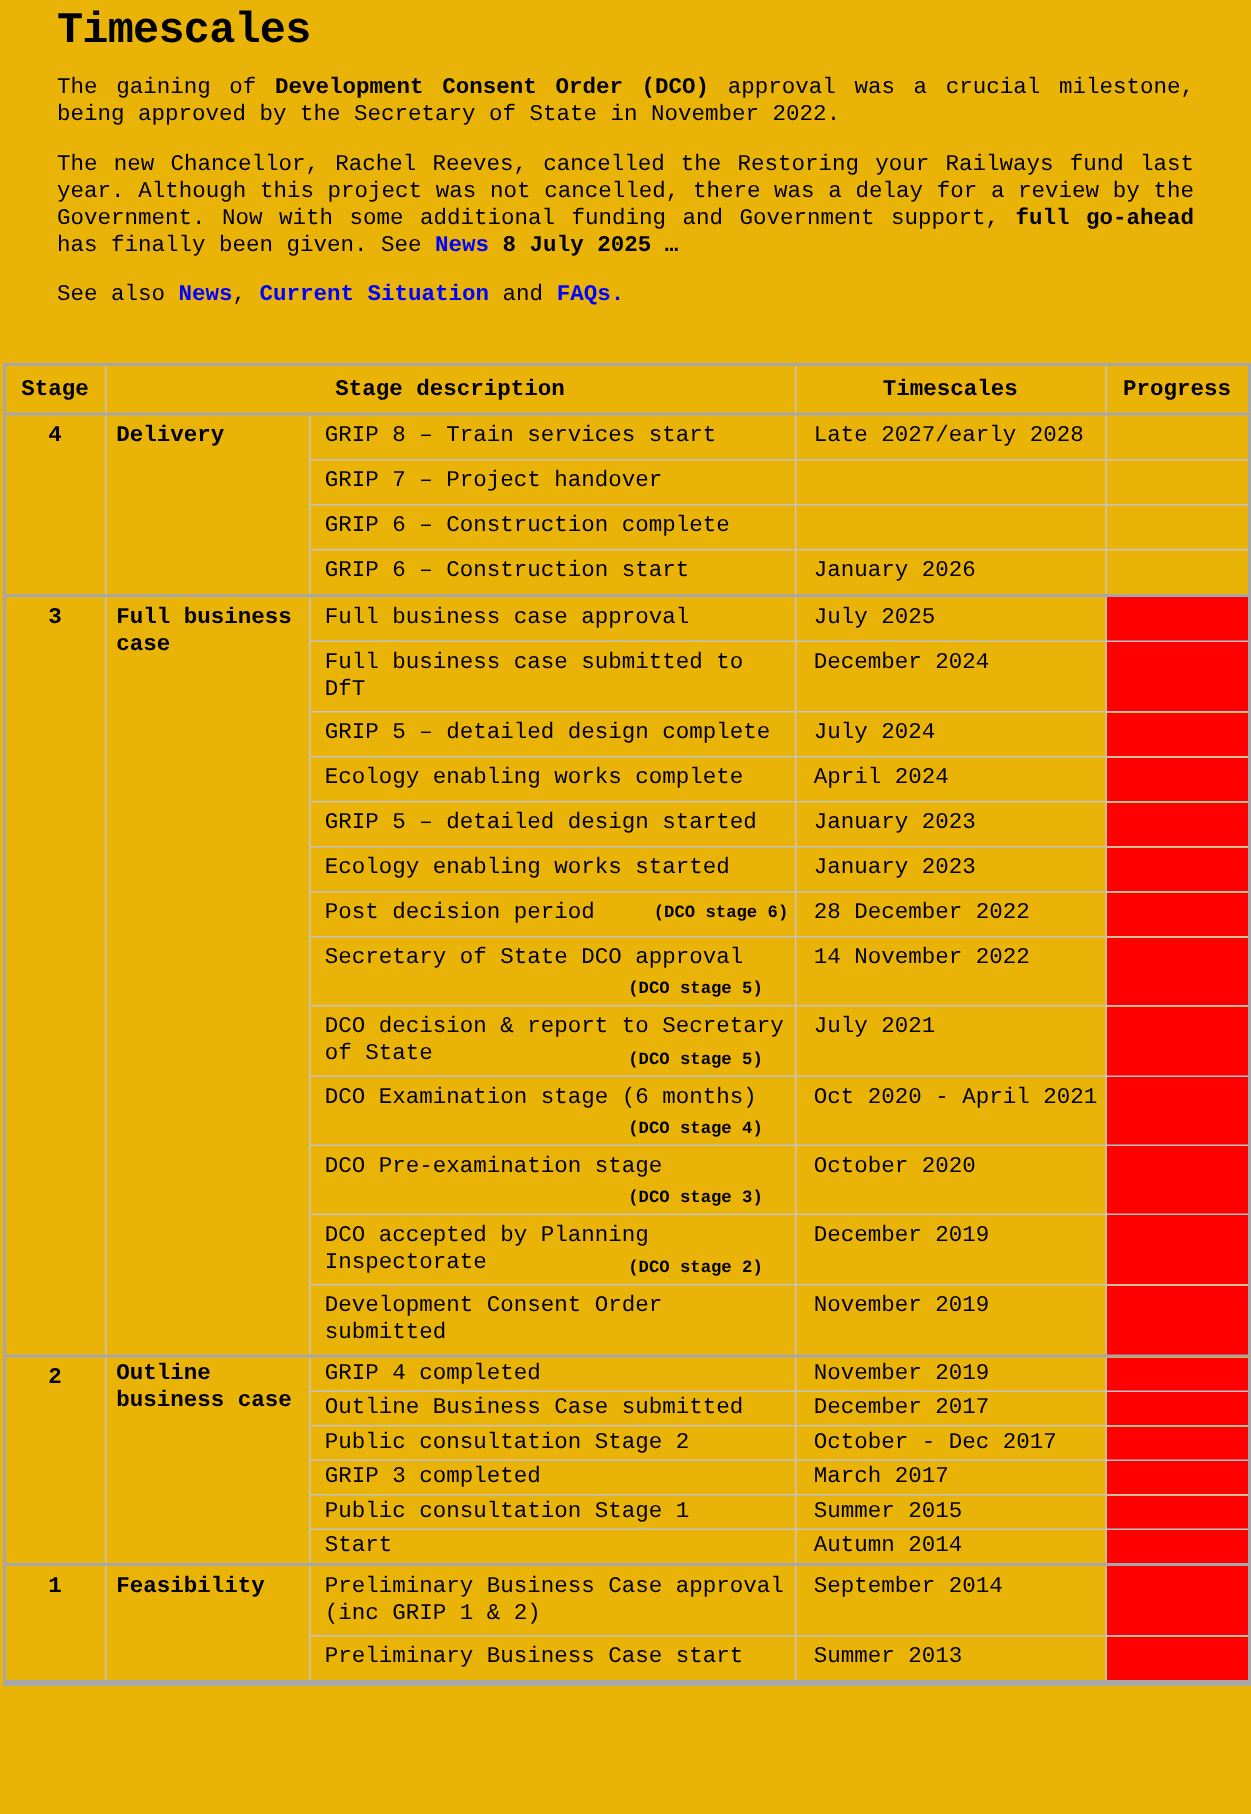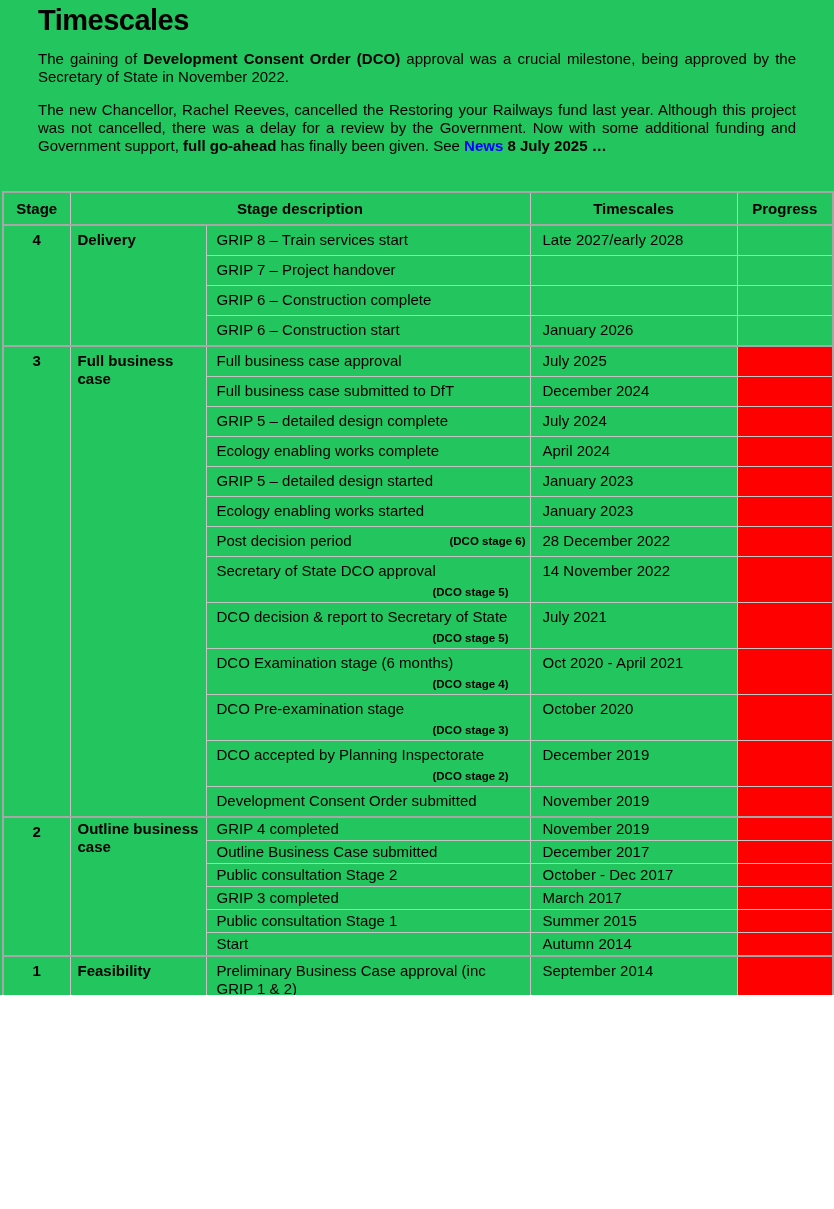--- a/index.html
+++ b/index.html
@@ -1,22 +1,22 @@
 <!DOCTYPE html>
 <html><head>
 <meta charset="utf-8">
 <style>
   html, body { margin:0; padding:0; background:#ffffff; }
   .page {
     position: relative;
     width: 834px;
-    height: 995px;
+    height: 1209px;
     overflow: hidden;
-    background: #22c55e;
-    font-family: Liberation Sans, sans-serif;
+    background: #eab308;
+    font-family: Liberation Mono, monospace;
     color: #000000;
   }
   .content { padding: 2px 38px 0 38px; }
   h1.title {
     font-size: 29px;
     font-weight: bold;
     margin: 2px 0 13px 0;
     letter-spacing: -0.5px;
   }
   .para {
@@ -75,20 +75,21 @@
 </style>
 </head>
 <body>
 
 <div class="page">
   <div class="content">
     <h1 class="title">Timescales</h1>
     <div>
         <p class="para justify"><span>The gaining of </span><b>Development Consent Order (DCO)</b><span> approval was a crucial milestone, being approved by the Secretary of State in November 2022.</span></p>
         <p class="para justify"><span>The new Chancellor, Rachel Reeves, cancelled the Restoring your Railways fund last year. Although this project was not cancelled, there was a delay for a review by the Government. Now with some additional funding and Government support, </span><b>full go-ahead</b><span> has finally been given. See </span><a class="link" href="#">News</a><span> </span><b>8 July 2025 …</b></p>
+        <p class="para"><span>See also </span><a class="link" href="#">News</a><span>, </span><a class="link" href="#">Current Situation</a><span> and </span><a class="link" href="#">FAQs.</a></p>
       </div>
   </div>
 
   <div class="tbl-wrap">
     <table class="ts">
       <colgroup>
         <col style="width:67px">
         <col style="width:136px">
         <col style="width:324px">
         <col style="width:207px">

